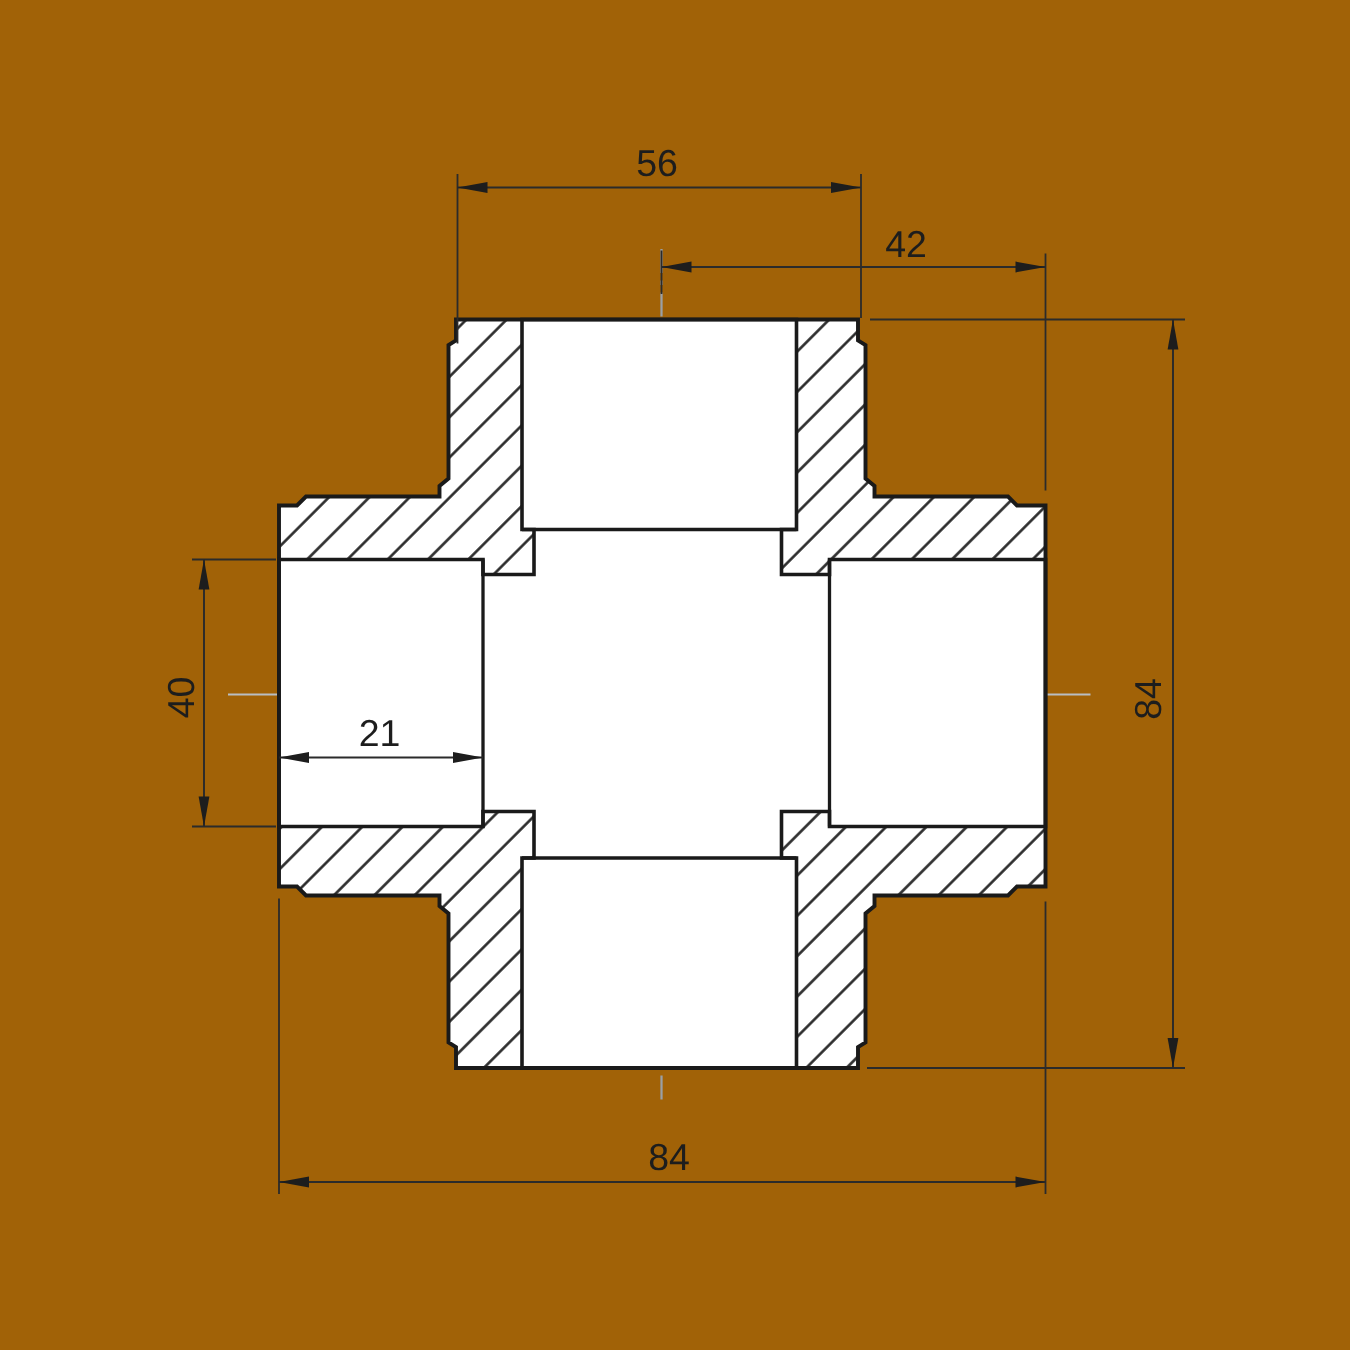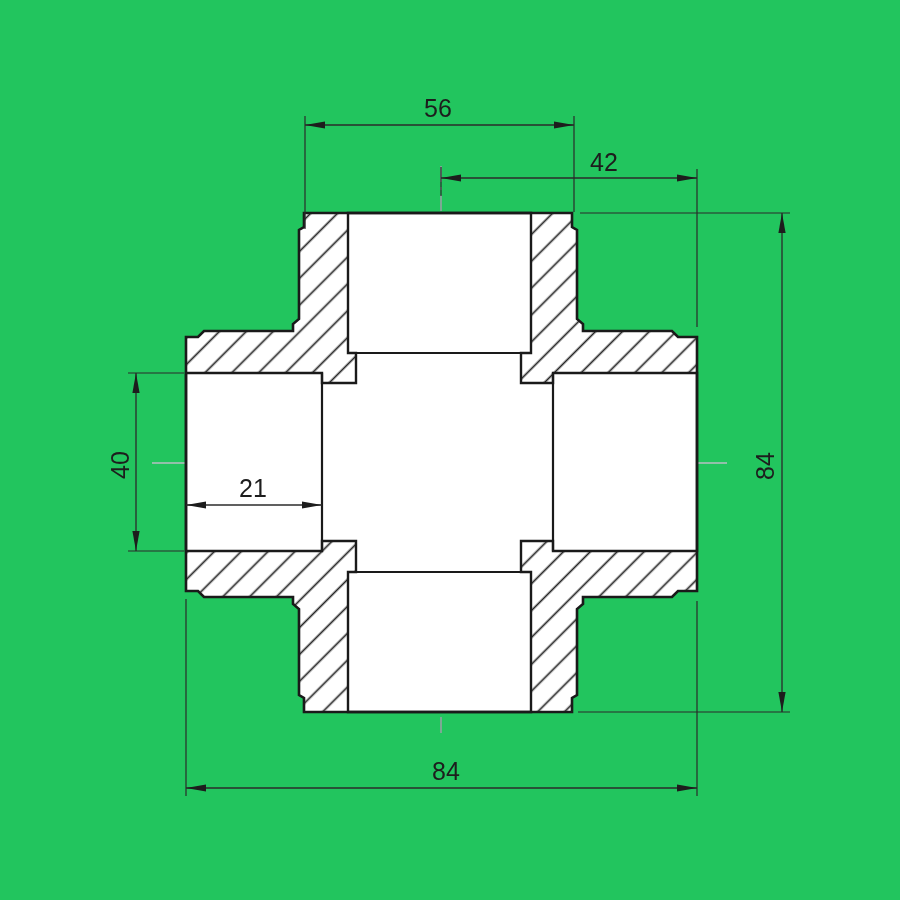--- a/index.html
+++ b/index.html
@@ -8,21 +8,21 @@
     background: #ffffff;
     width: 900px;
     height: 900px;
     overflow: hidden;
     font-family: "Liberation Sans", sans-serif;
   }
   .stage {
     position: relative;
     width: 900px;
     height: 900px;
-    background: #22c55e;
+    background: #a16207;
   }
   svg { display: block; }
   text.dim {
     font-family: "Liberation Sans", sans-serif;
     font-size: 25px;
     fill: #1d1d1d;
   }
   .outline  { stroke: #1a1a1a; stroke-width: 2.6; fill: none; stroke-linejoin: miter; }
   .cavity   { stroke: #1a1a1a; stroke-width: 2.4; fill: none; stroke-linejoin: miter; }
   .ringline { stroke: #1a1a1a; stroke-width: 2.2; }

